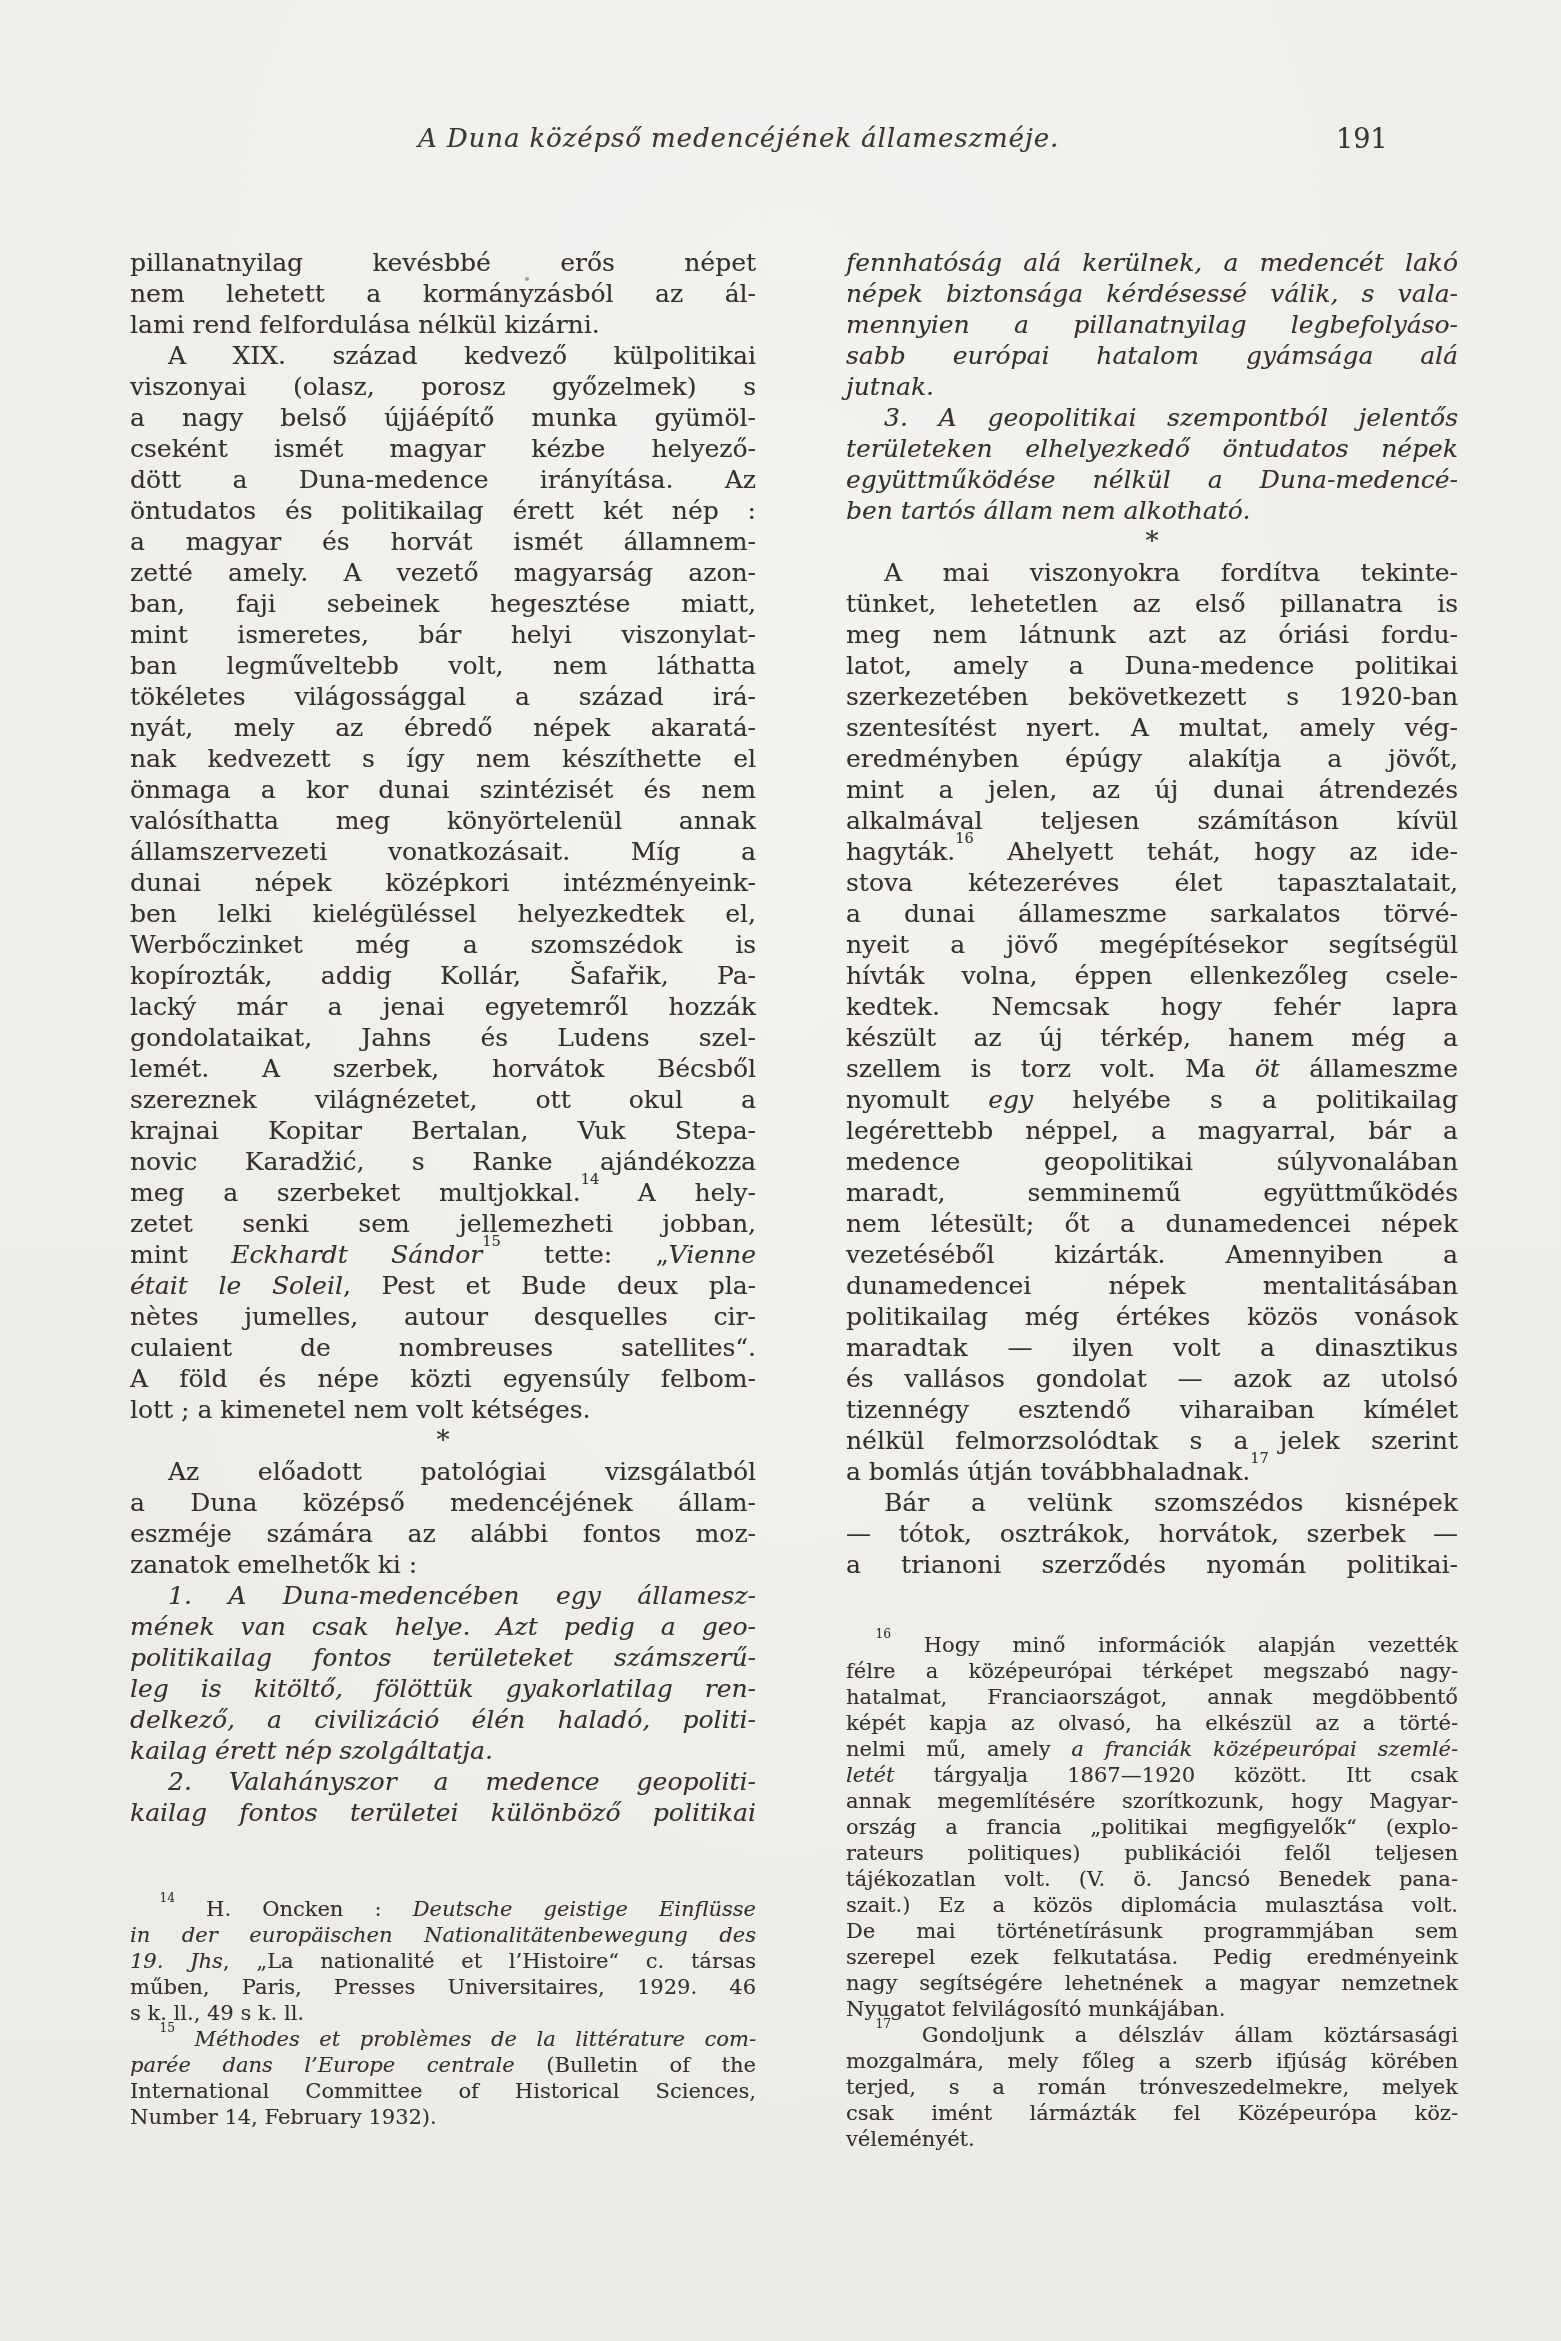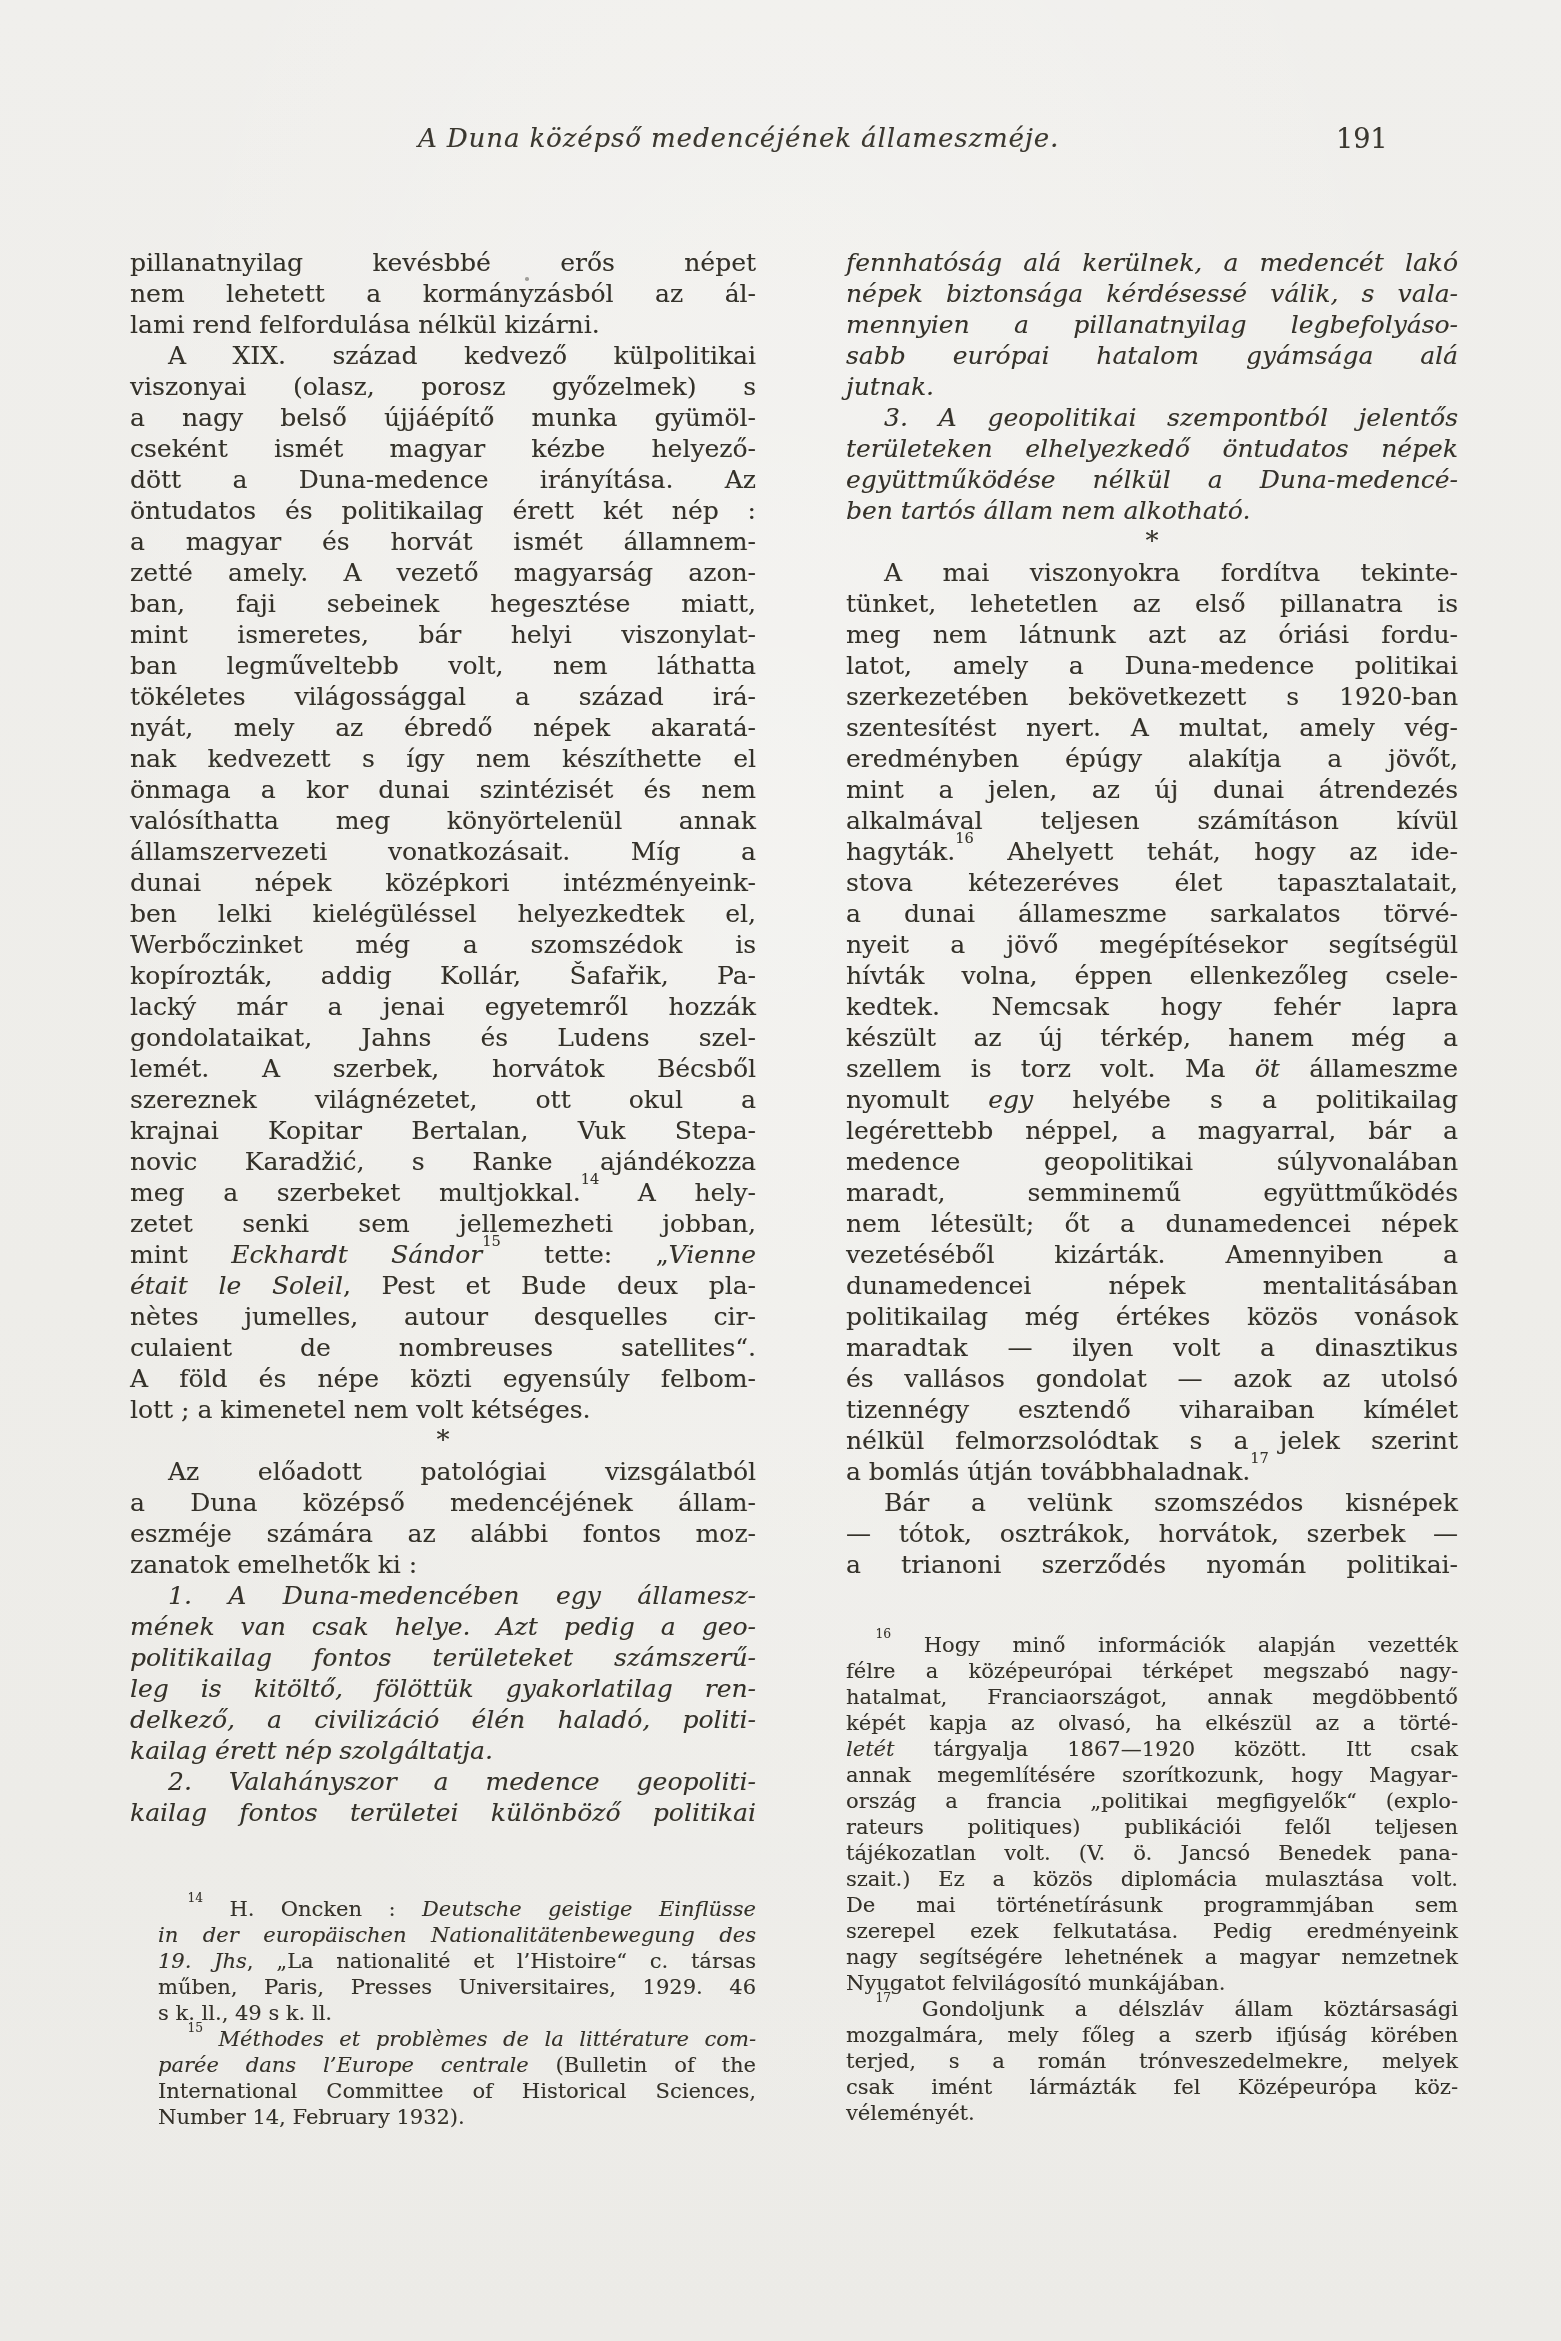--- a/index.html
+++ b/index.html
@@ -35,21 +35,21 @@
   .col-left{left:130px;width:626px;}
   .col-right{left:802px;width:612px;margin-left:44px;}
   .line{text-align:justify;text-align-last:justify;}
   .line.last{text-align-last:left;}
   .line.ind{text-indent:38px;}
   .italic-block{font-style:italic;}
   .it{font-style:italic;}
   .star{text-align:center;text-align-last:center;font-size:26px;line-height:31px;}
   sup{font-size:58%;line-height:0;position:relative;top:-0.5em;}
   .footnotes{font-size:21px;line-height:26px;}
-  .col-left .footnotes{margin-top:68px;margin-left:28px;}
+  .col-left .footnotes{margin-top:68px;}
   .col-right .footnotes{margin-top:52px;}
   .footnotes .line.ind{text-indent:29.5px;}
 </style>
 </head>
 <body>
 
 <div class="page">
   <div class="running-header">
     <span class="speck"></span>
     <span class="running-title">A Duna középső medencéjének állameszméje.</span>
@@ -190,20 +190,21 @@
           <div class="line">— tótok, osztrákok, horvátok, szerbek —</div>
           <div class="line">a trianoni szerződés nyomán politikai-</div>
         </div>
       </div>
     <div class="footnotes">
         <div class="block">
           <div class="line ind"><sup>16</sup> Hogy minő információk alapján vezették</div>
           <div class="line">félre a középeurópai térképet megszabó nagy-</div>
           <div class="line">hatalmat, Franciaországot, annak megdöbbentő</div>
           <div class="line">képét kapja az olvasó, ha elkészül az a törté-</div>
+          <div class="line">nelmi mű, amely <span class="it">a franciák középeurópai szemlé-</span></div>
           <div class="line"><span class="it">letét</span> tárgyalja 1867—1920 között. Itt csak</div>
           <div class="line">annak megemlítésére szorítkozunk, hogy Magyar-</div>
           <div class="line">ország a francia „politikai megfigyelők“ (explo-</div>
           <div class="line">rateurs politiques) publikációi felől teljesen</div>
           <div class="line">tájékozatlan volt. (V. ö. Jancsó Benedek pana-</div>
           <div class="line">szait.) Ez a közös diplomácia mulasztása volt.</div>
           <div class="line">De mai történetírásunk programmjában sem</div>
           <div class="line">szerepel ezek felkutatása. Pedig eredményeink</div>
           <div class="line">nagy segítségére lehetnének a magyar nemzetnek</div>
           <div class="line last">Nyugatot felvilágosító munkájában.</div>

